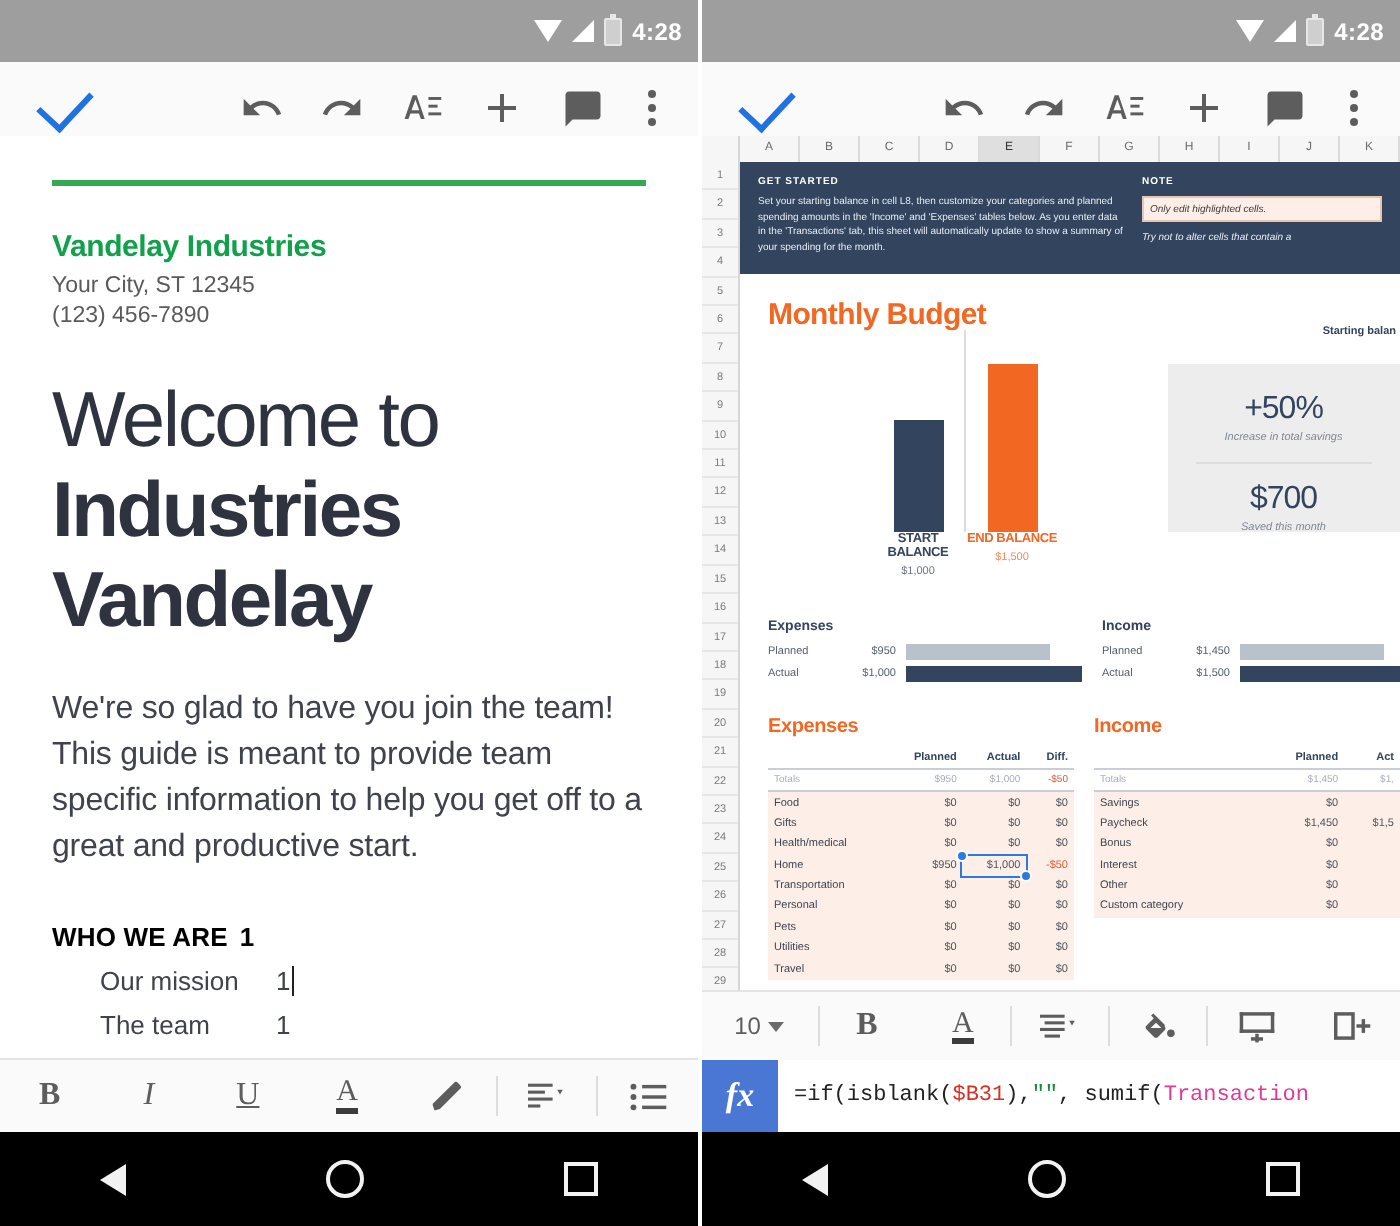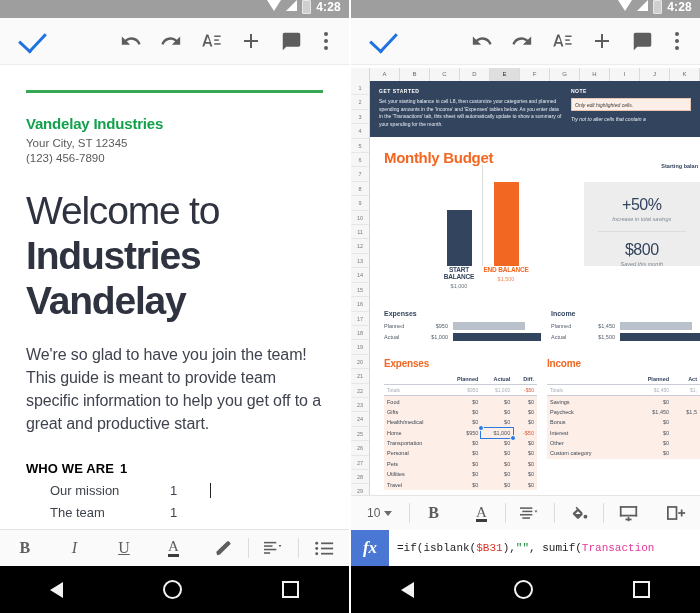--- a/index.html
+++ b/index.html
@@ -2,21 +2,21 @@
 <html><head>
 <meta charset="utf-8">
 <style>
   html,body{margin:0;padding:0;background:#fff;}
   body{width:700px;height:613px;font-family:"Liberation Sans",sans-serif;overflow:hidden;}
   .screens{display:flex;width:700px;height:613px;}
   .screen{width:350px;height:613px;position:relative;background:#fff;overflow:hidden;}
   .screen.left{border-right:2px solid #fff;}
 
   
-  .statusbar{height:18px;background:#9e9e9e;display:flex;align-items:flex-start;justify-content:flex-end;padding-right:8px;gap:5px;}
+  .statusbar{height:31px;background:#9e9e9e;display:flex;align-items:center;justify-content:flex-end;padding-right:8px;gap:5px;}
   .st-time{color:#fff;font-size:12px;font-weight:bold;letter-spacing:.2px;}
   .ic-wifi{width:0;height:0;border-left:7px solid transparent;border-right:7px solid transparent;border-top:11px solid #fff;}
   .ic-signal{width:0;height:0;border-left:11px solid transparent;border-bottom:11px solid #fff;}
   .ic-batt{width:7px;height:12px;background:#cfcfcf;border:1px solid #e7e7e7;position:relative;border-radius:1px;}
   .ic-batt:after{content:"";position:absolute;top:-3px;left:2px;width:3px;height:2px;background:#e7e7e7;}
 
   
   .apptoolbar{height:46px;background:#fafafa;display:flex;align-items:center;border-bottom:1px solid #ececec;}
   .tb-check{width:64px;display:flex;align-items:center;justify-content:center;}
   .tb-spacer{flex:1;}
@@ -33,21 +33,21 @@
   .greenrule{height:3px;background:#34a853;margin-bottom:22px;}
   .company{color:#12a14b;font-size:15px;font-weight:bold;margin-bottom:4px;letter-spacing:-.2px;}
   .addr{color:#5a5a5a;font-size:11.5px;line-height:15px;}
   .bigtitle{color:#2f3340;font-size:39px;line-height:45px;letter-spacing:-1.2px;margin-top:22px;font-weight:normal;}
   .bigtitle .b{font-weight:bold;display:block;}
   .para{color:#3f434e;font-size:16px;line-height:23px;margin-top:20px;letter-spacing:-.1px;}
   .toc{margin-top:26px;}
   .toc-h{font-size:13px;font-weight:bold;color:#000000;letter-spacing:.1px;display:flex;}
   .toc-h .lbl{min-width:auto;}
   .toc-h .num{margin-left:6px;}
-  .toc-sub{font-size:13px;color:#3f434e;display:flex;margin-top:7px;padding-left:24px;gap:32px;}
+  .toc-sub{font-size:13px;color:#3f434e;display:flex;margin-top:7px;padding-left:24px;}
   .toc-sub .lbl{width:88px;}
   .toc-sub .num{position:relative;}
   .caret{display:inline-block;width:1px;height:15px;background:#222;vertical-align:-3px;margin-left:1px;}
   .toc-h2{margin-top:14px;}
   .toc-h2 .num{margin-left:40px;}
 
   
   .fmtbar{position:absolute;left:0;right:0;bottom:47px;height:36px;background:#fafafa;border-top:1px solid #e4e4e4;display:flex;align-items:center;}
   .fb{flex:1;display:flex;align-items:center;justify-content:center;color:#5d5d5d;font-size:15px;height:36px;}
   .fb.bold{font-weight:bold;font-family:"Liberation Serif",serif;font-size:16px;}
@@ -432,21 +432,21 @@
                   <div class="bl end">END BALANCE</div>
                   <div class="bv end">$1,500</div>
                 </div>
               </div>
             </div>
 
             <div class="statbox">
               <div class="stat-big">+50%</div>
               <div class="stat-sub">Increase in total savings</div>
               <div class="statdiv"></div>
-              <div class="stat-big">$800</div>
+              <div class="stat-big">$700</div>
               <div class="stat-sub">Saved this month</div>
             </div>
           </div>
 
           <div class="summaryrow">
             <div class="sumcol">
               <div class="sum-h">Expenses</div>
               <div class="sum-line">
                 <span class="sum-k">Planned</span>
                 <span class="sum-v">$950</span>

